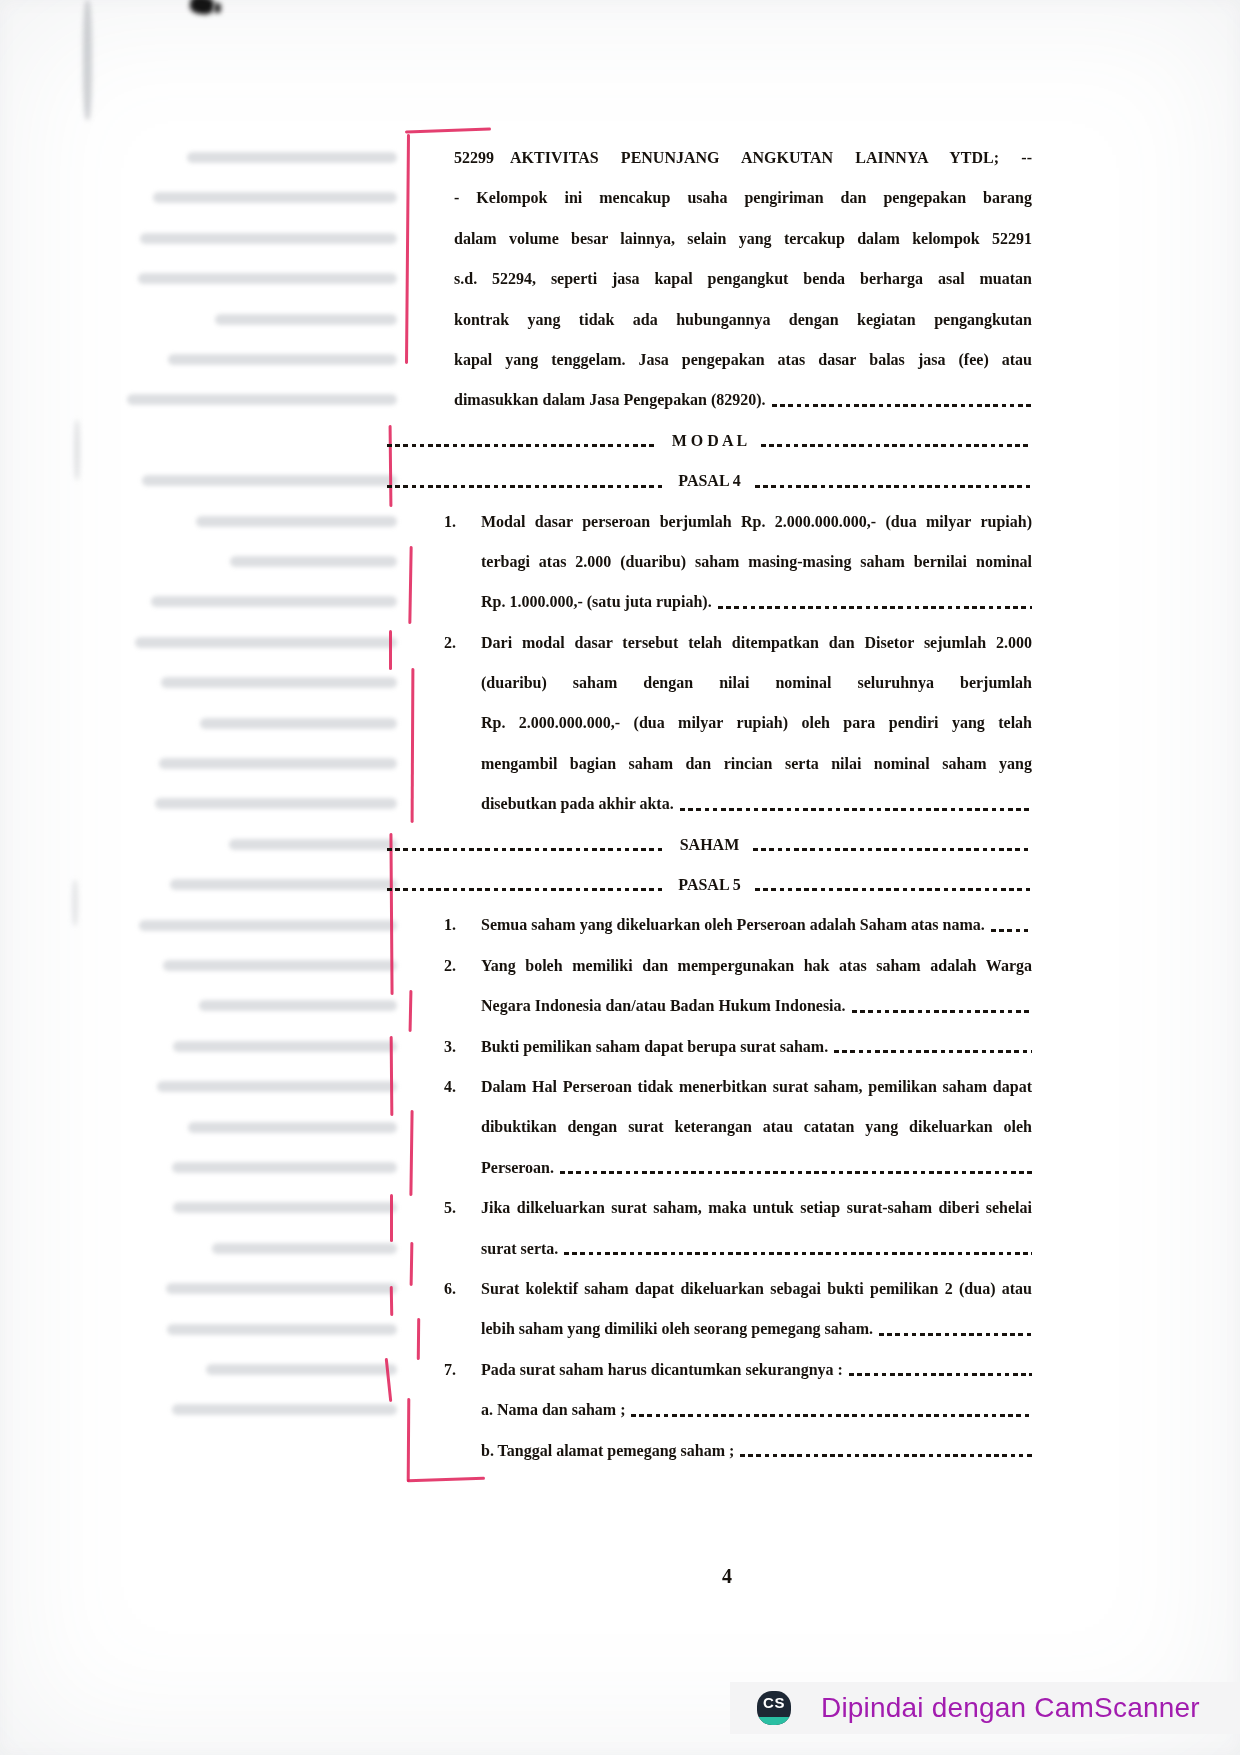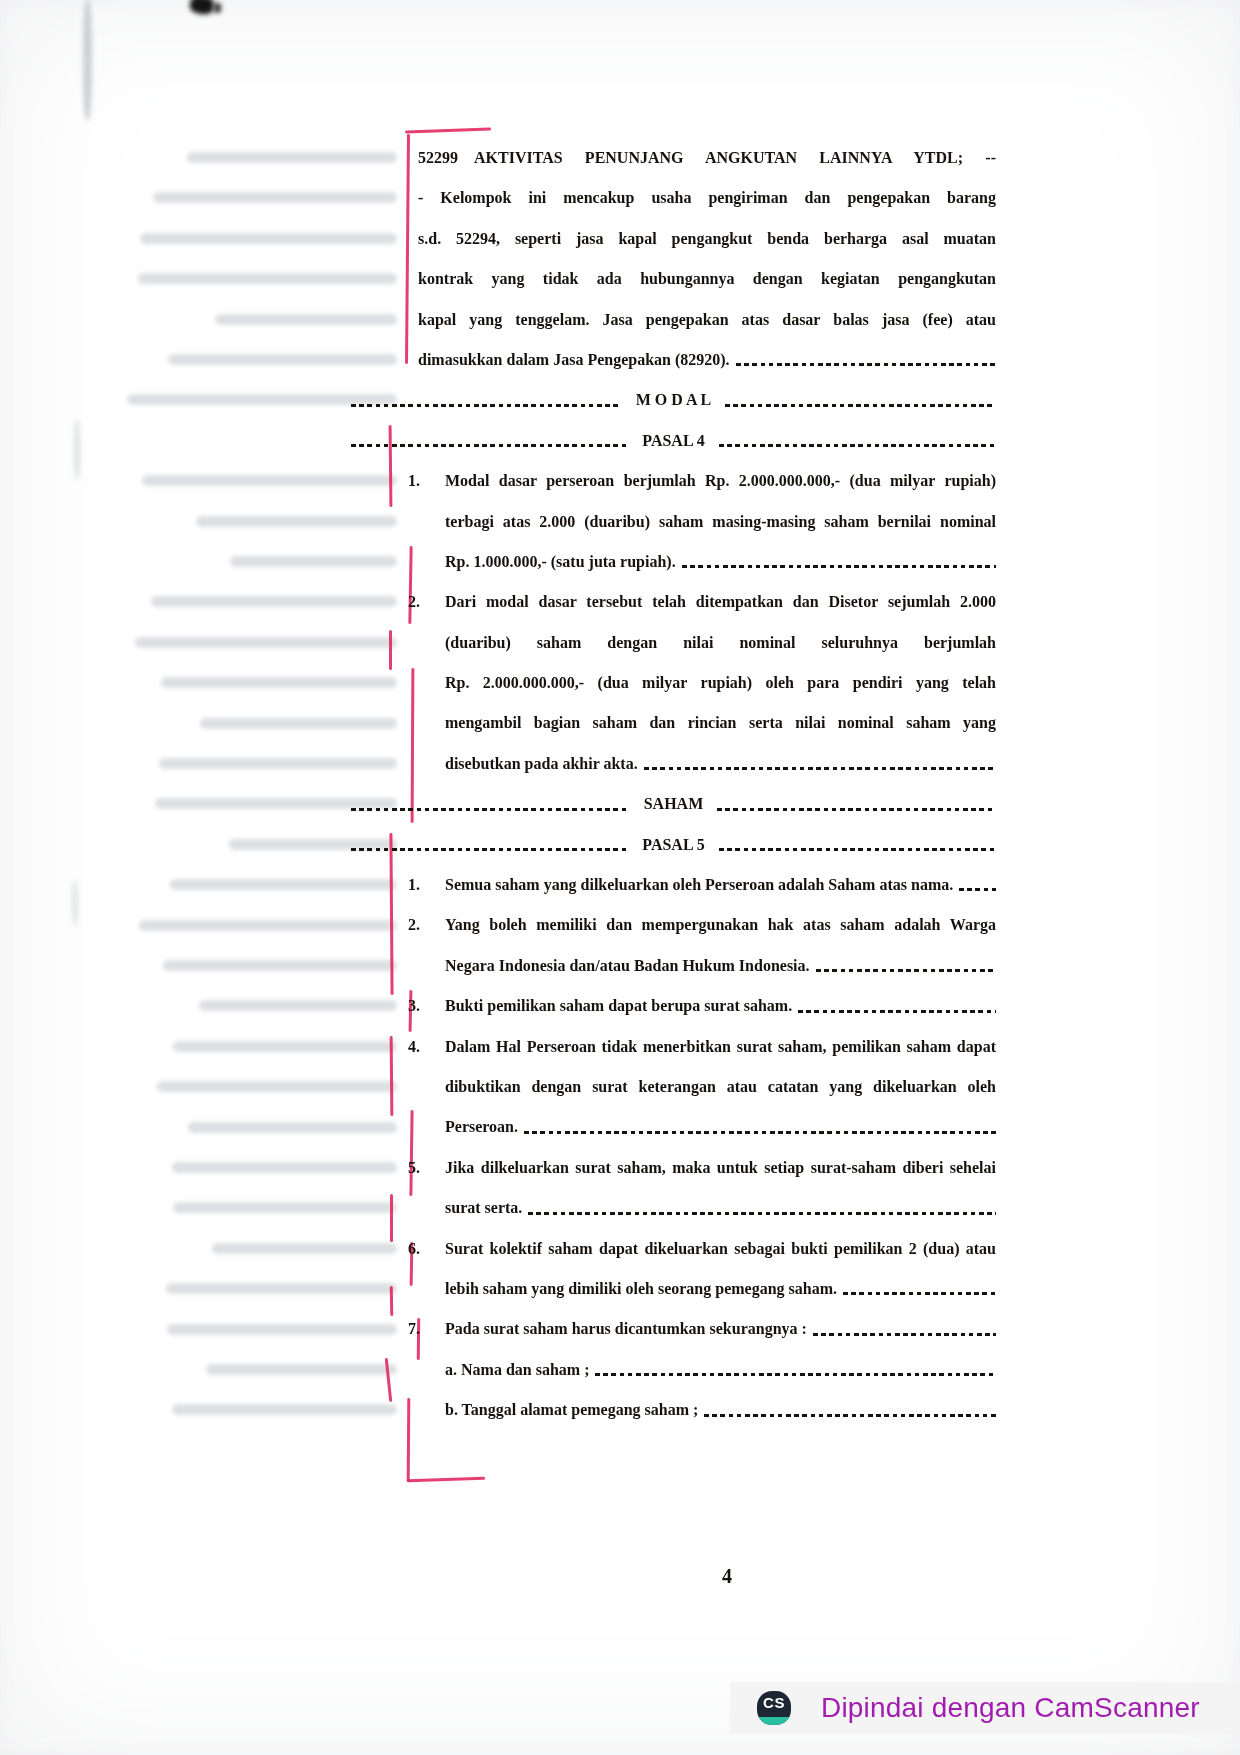--- a/index.html
+++ b/index.html
@@ -4,21 +4,21 @@
 <style>
   html,body{margin:0;padding:0;background:#e9e9ea;}
   .page{
     position:relative;width:1240px;height:1755px;margin:0 auto;
     background:#ffffff;overflow:hidden;
     box-shadow:inset 0 0 140px rgba(120,126,138,.10), inset 0 0 18px rgba(120,126,138,.05);
     font-family:"Liberation Serif","DejaVu Serif",serif;
   }
   
   .doc{
-    position:absolute;left:408px;top:138px;width:588px;
+    position:absolute;left:444px;top:138px;width:588px;
     color:#17120d;font-weight:700;font-size:16px;
   }
   .row{display:flex;height:40.4px;line-height:40.4px;white-space:nowrap;}
   .row .num{flex:0 0 37px;width:37px;}
   .row.indent{padding-left:37px;}
   .row.pad{padding-left:10px;}
   .row .txt{white-space:nowrap;}
   .row.just .txt{
     flex:1;white-space:normal;text-align:justify;
     -moz-text-align-last:justify;text-align-last:justify;overflow:hidden;max-height:40.4px;
@@ -114,20 +114,23 @@
     </div>
 
   <div class="doc" id="docbody">
       <div class="row just pad">
         <span class="txt">52299  AKTIVITAS PENUNJANG ANGKUTAN LAINNYA YTDL; --</span>
       </div>
       <div class="row just pad">
         <span class="txt">- Kelompok ini mencakup usaha pengiriman dan pengepakan barang</span>
       </div>
       <div class="row just pad">
+        <span class="txt">dalam volume besar lainnya, selain yang tercakup dalam kelompok 52291</span>
+      </div>
+      <div class="row just pad">
         <span class="txt">s.d. 52294, seperti jasa kapal pengangkut benda berharga asal muatan</span>
       </div>
       <div class="row just pad">
         <span class="txt">kontrak yang tidak ada hubungannya dengan kegiatan pengangkutan</span>
       </div>
       <div class="row just pad">
         <span class="txt">kapal yang tenggelam. Jasa pengepakan atas dasar balas jasa (fee) atau</span>
       </div>
       <div class="row dashline pad">
         <span class="txt">dimasukkan dalam Jasa Pengepakan (82920).</span>
@@ -176,21 +179,21 @@
         <span class="htext">SAHAM</span>
         <span class="leader"></span>
       </div>
       <div class="row heading">
         <span class="leader"></span>
         <span class="htext">PASAL 5</span>
         <span class="leader"></span>
       </div>
       <div class="row dashline">
         <span class="num">1.</span>
-        <span class="txt">Semua saham yang dilkeluarkan oleh Perseroan adalah Saham atas nama.</span>
+        <span class="txt">Semua saham yang dikeluarkan oleh Perseroan adalah Saham atas nama.</span>
         <span class="leader"></span>
       </div>
       <div class="row just">
         <span class="num">2.</span>
         <span class="txt">Yang boleh memiliki dan mempergunakan hak atas saham adalah Warga</span>
       </div>
       <div class="row dashline indent">
         <span class="txt">Negara Indonesia dan/atau Badan Hukum Indonesia.</span>
         <span class="leader"></span>
       </div>

